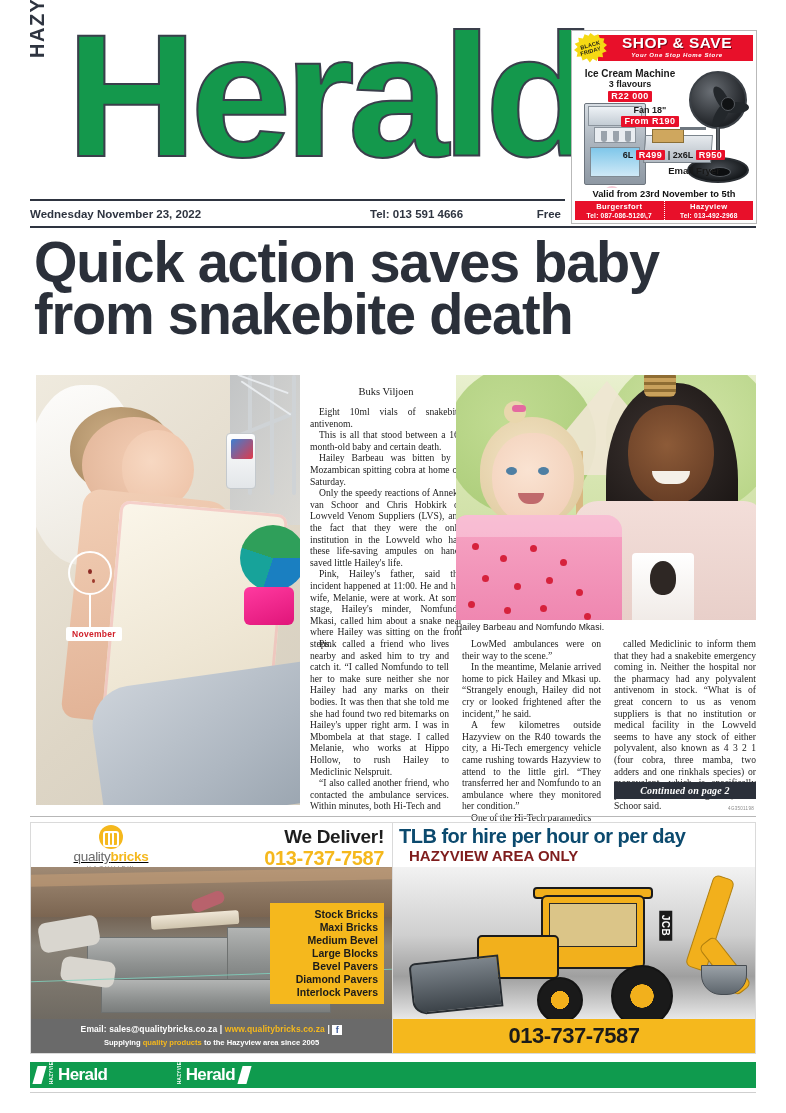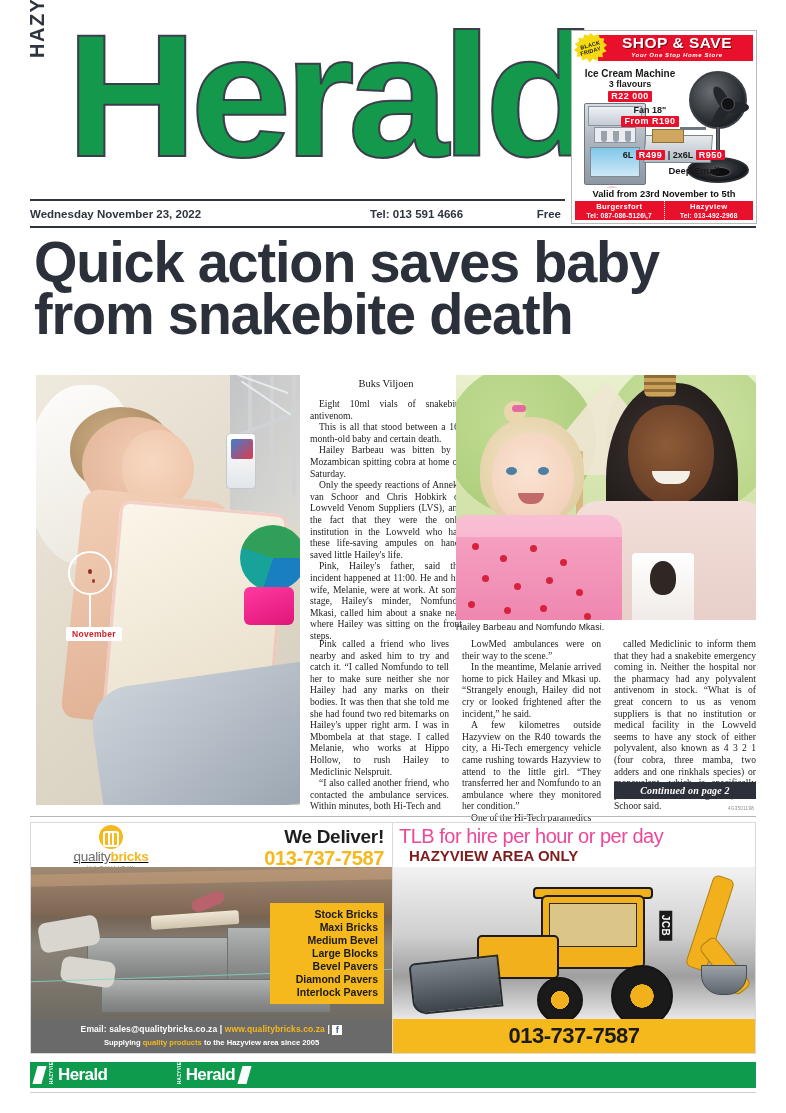--- a/index.html
+++ b/index.html
@@ -197,21 +197,21 @@
   .pb-leader { position:absolute; left:53px; top:220px; width:2px; height:34px; background:#ffffff; }
   .pb-tag {
     position: absolute; left: 30px; top: 252px;
     background: #ffffff; color: #d0202a;
     font-weight: bold; font-size: 8.5px; letter-spacing: 0.3px;
     padding: 2px 6px; border-radius: 2px; white-space: nowrap;
   }
 
   
   .col-a {
-    position: absolute; left: 280px; top: 8px; width: 152px;
+    position: absolute; left: 280px; top: 16px; width: 152px;
   }
   .byline {
     text-align: center; font-family: "Liberation Serif", serif;
     font-size: 10.5px; color: #1a1a1a; margin-bottom: 9px;
   }
   .body-col {
     font-family: "Liberation Serif", serif;
     font-size: 9.6px; line-height: 11.6px; color: #1c1c1c;
     text-align: justify;
   }
@@ -329,21 +329,21 @@
   .qb-foot { position: relative; height: 34px; background: #6a6a6a; color: #fff; text-align: center; padding-top: 5px; }
   .qb-foot .r1 { font-size: 8.5px; font-weight: bold; letter-spacing: 0.1px; }
   .qb-foot .r1 .url { color: #f5b81d; }
   .qb-foot .r2 { font-size: 7.6px; font-weight: bold; margin-top: 3px; }
   .qb-foot .r2 .hl { color: #f5b81d; }
   .fb-icon { display:inline-block; width: 10px; height: 10px; background:#fff; color:#3b5998;
     font-weight: bold; font-size: 9px; line-height: 10px; text-align:center; vertical-align: -1px; }
 
   
   .tlb-head { position: relative; height: 44px; background: #fff; padding: 2px 0 0 6px; }
-  .tlb-l1 { font-size: 20px; font-weight: normal; color: #ec4899; letter-spacing: -0.5px; line-height: 22px; }
+  .tlb-l1 { font-size: 20px; font-weight: bold; color: #0c4a6e; letter-spacing: -0.5px; line-height: 22px; }
   .tlb-l2 { font-size: 15px; font-weight: bold; color: #7f1d1d; letter-spacing: 0px; line-height: 18px; padding-left: 10px; }
   .tlb-photo { position: relative; height: 152px; overflow: hidden;
     background: linear-gradient(180deg,#f2f2f2 0%,#cfcfcf 45%,#9f9f9f 72%,#e8e8e8 100%); }
   .jcb { position: absolute; left: 20px; top: 6px; width: 330px; height: 146px; }
   .jcb-arm { position:absolute; right:22px; top:2px; width:22px; height:96px; background:#f2b01c; border:1px solid #b07f0e; border-radius:6px; transform: rotate(18deg); }
   .jcb-arm2 { position:absolute; right:8px; top:62px; width:20px; height:62px; background:#f2b01c; border:1px solid #b07f0e; border-radius:6px; transform: rotate(-38deg); }
   .jcb-bucket { position:absolute; right:-4px; top:92px; width:46px; height:30px; background:linear-gradient(180deg,#9aa1a7,#5e666d); border-radius:0 0 20px 20px; border:1px solid #464c52; }
   .jcb-cab { position:absolute; left:128px; top:22px; width:104px; height:74px; background:#f2b01c; border:2px solid #1e1e1e; border-radius:6px; }
   .jcb-glass { position:absolute; left:6px; top:6px; right:6px; bottom:20px; background:rgba(200,215,225,.55); border:1px solid #2a2a2a; }
   .jcb-roof { position:absolute; left:120px; top:14px; width:120px; height:12px; background:#f2b01c; border:2px solid #1b1b1b; border-radius:4px; }
@@ -434,21 +434,21 @@
             <div class="fan-base-in"></div>
           </div>
       </div>
 
       <div class="fryer">
         <div class="fryer-body"></div>
         <div class="fryer-basket"></div>
         <div class="fryer-handle"></div>
       </div>
 
-      <div class="ss-fryer-label">Deep Email</div>
+      <div class="ss-fryer-label">Email Fryer</div>
       <div class="ss-fryer-prices">
         <span>6L</span>
         <span class="ss-price-red">R499</span>
         <span>|</span>
         <span>2x6L</span>
         <span class="ss-price-red">R950</span>
       </div>
     </div>
 
     <div class="ss-valid">Valid from 23rd November to 5th December 2022</div>

